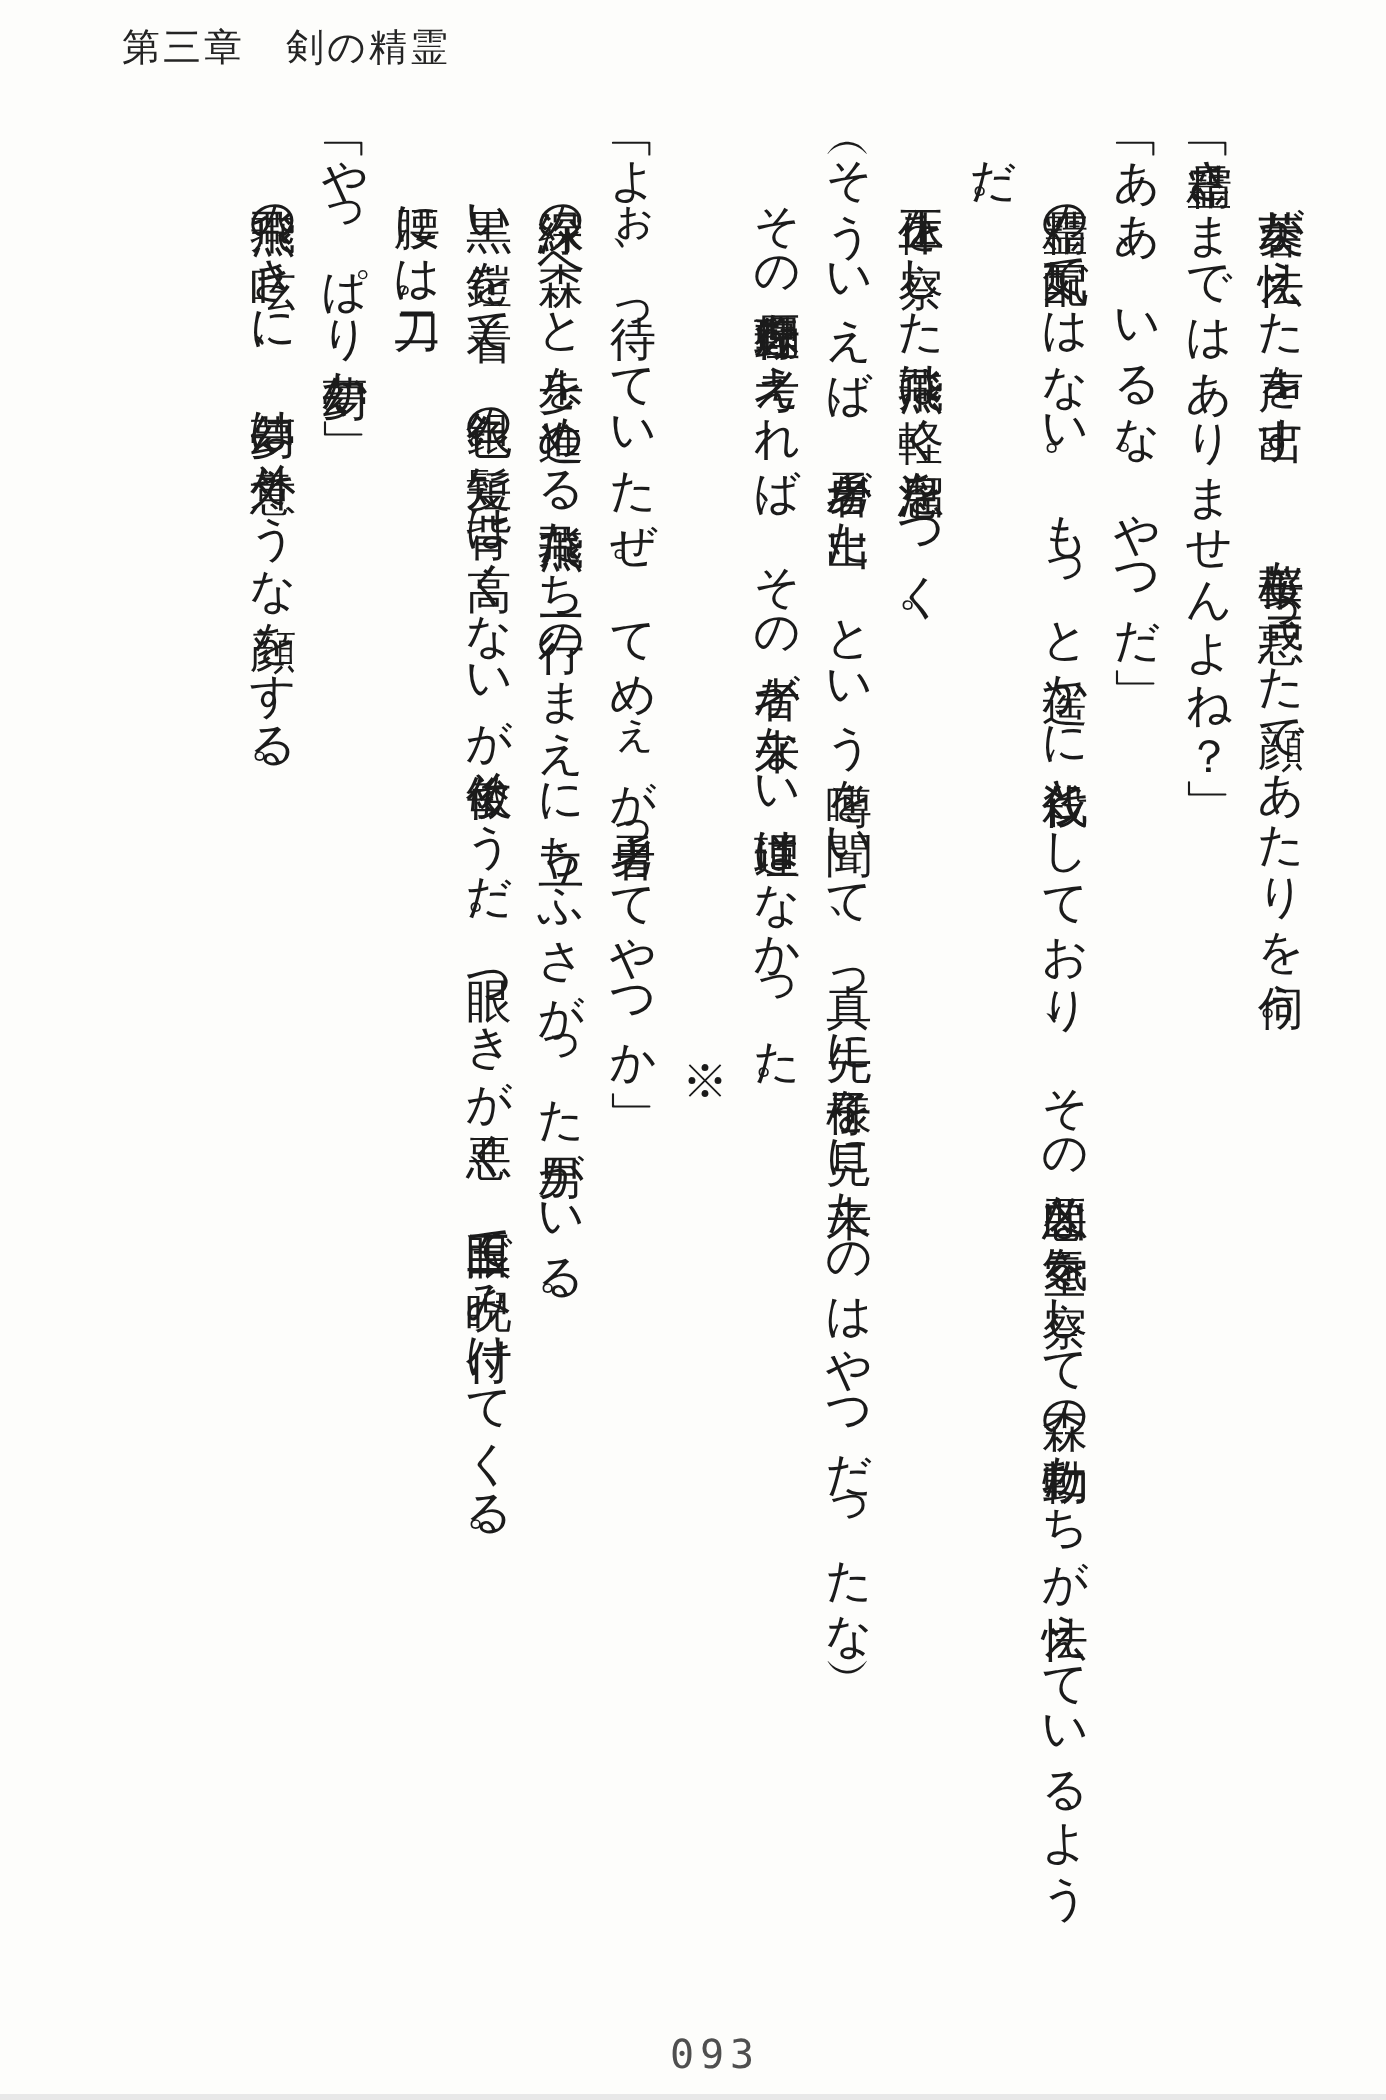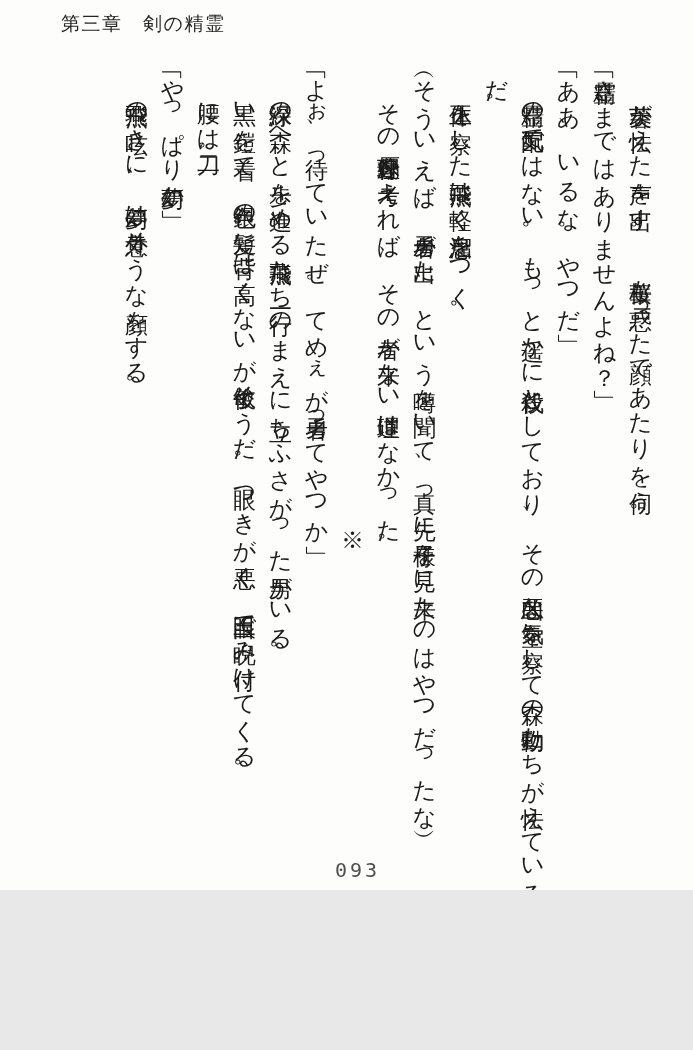--- a/index.html
+++ b/index.html
@@ -3,21 +3,21 @@
 <meta charset="utf-8">
 <style>
   html, body {
     margin: 0;
     padding: 0;
     background: #e8e8e8;
   }
   .page {
     position: relative;
     width: 693px;
-    height: 890px;
+    height: 1047px;
     margin: 0 auto;
     background: #fdfdfb;
     overflow: hidden;
     font-family: "Liberation Serif", "DejaVu Serif", serif;
   }
   
   .chapter-header {
     position: absolute;
     left: 61px;
     top: 11px;

